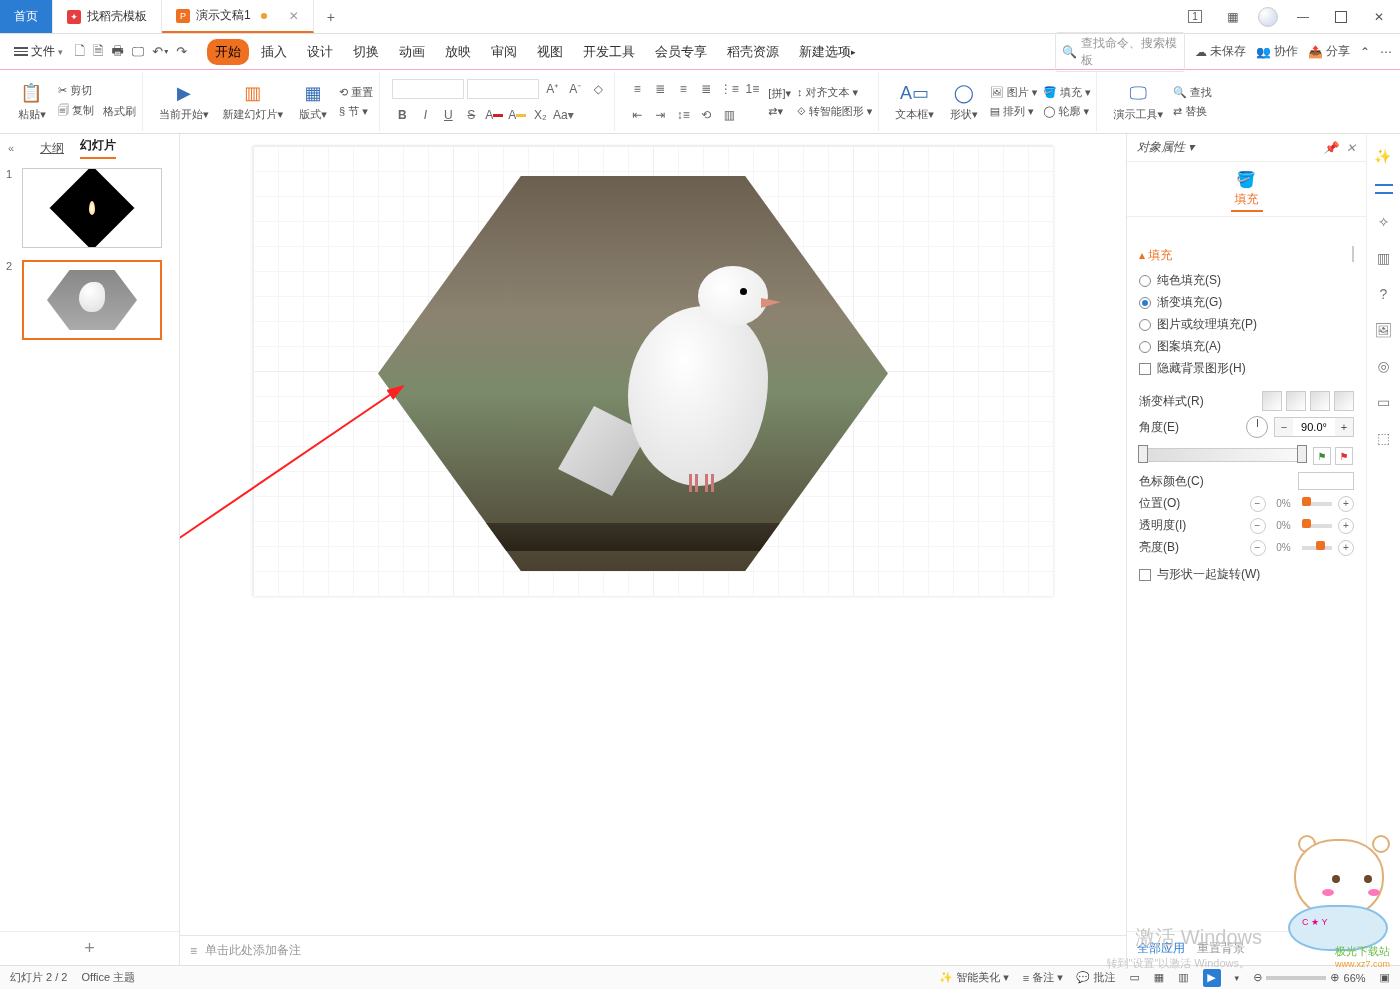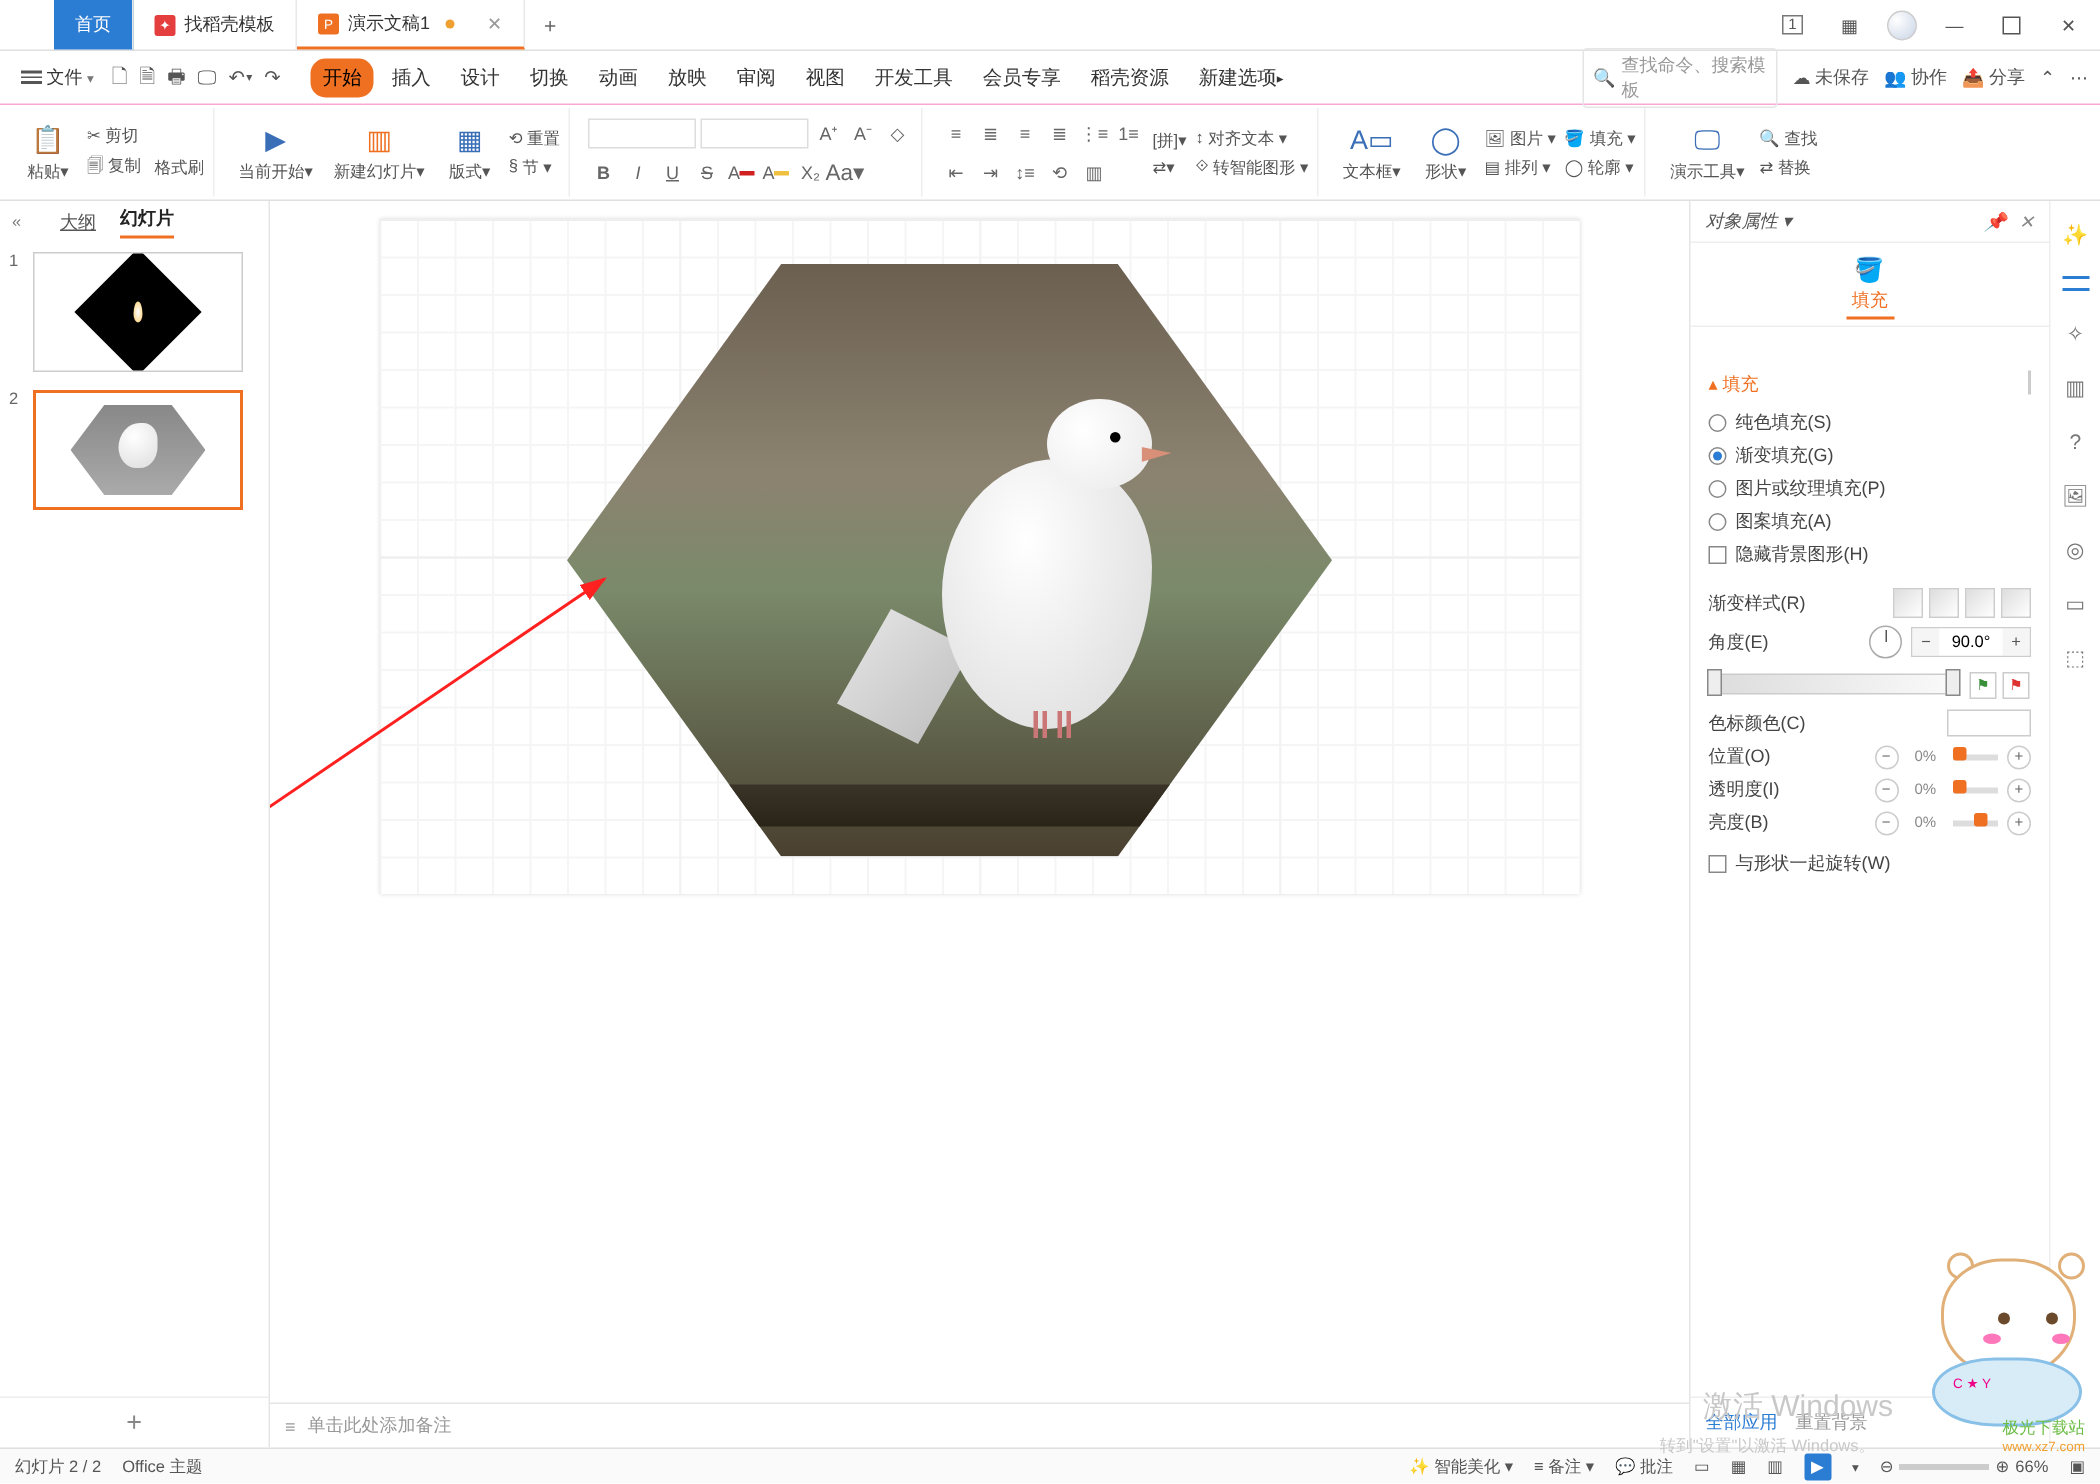--- a/index.html
+++ b/index.html
@@ -1,19 +1,19 @@
 <!DOCTYPE html>
 <html><head>
 <meta charset="utf-8">
 <style>
 * { margin:0; padding:0; box-sizing:border-box; font-family:"Microsoft YaHei",sans-serif; }
 body { width:1400px; height:989px; background:#fff; overflow:hidden; position:relative; font-size:12px; color:#333; }
 
 
-.titlebar { height:34px; background:#fff; display:flex; align-items:stretch; border-bottom:1px solid #e0e0e0;padding-left:36px; }
+.titlebar { height:34px; background:#fff; display:flex; align-items:stretch; border-bottom:1px solid #e0e0e0; }
 .tab { display:flex; align-items:center; padding:0 14px; gap:6px; border-right:1px solid #e8e8e8; font-size:12px; position:relative; }
 .tab.home { background:#2b7cd3; color:#fff; }
 .tab .close { color:#999; font-size:12px; }
 .tab-red-icon { width:14px; height:14px; background:#e53e3e; border-radius:2px; color:#fff; font-size:9px; display:flex; align-items:center; justify-content:center; }
 .tab-orange-icon { width:14px; height:14px; background:#f07022; border-radius:2px; color:#fff; font-size:9px; display:flex; align-items:center; justify-content:center; }
 .tab .dot { width:6px; height:6px; border-radius:50%; background:#f0a030; margin-left:4px; }
 .newtab { width:34px; display:flex; align-items:center; justify-content:center; color:#666; font-size:14px; }
 .titlebar-right { margin-left:auto; display:flex; align-items:center; gap:12px; padding-right:8px; color:#555; }
 .titlebar-right .winbtn { width:26px; height:24px; display:flex; align-items:center; justify-content:center; border:1px solid transparent; }
 .avatar { width:20px; height:20px; border-radius:50%; background:radial-gradient(circle at 30% 30%,#fff,#c8d4e6); border:1px solid #ccc; }
@@ -38,21 +38,21 @@
 .ribbon { height:64px; display:flex; align-items:stretch; border-bottom:1px solid #e0e0e0; padding:2px 6px; gap:6px; overflow:hidden;}
 .rgroup { display:flex; align-items:center; gap:6px; padding:0 6px; border-right:1px solid #eee; font-size:12px; color:#555; }
 .rgroup:last-child{border-right:none;}
 .bigbtn { display:flex; flex-direction:column; align-items:center; gap:2px; padding:2px 4px; font-size:11px; min-width:40px;}
 .bigbtn .ic { font-size:18px; color:#3a6fb7; height:24px; display:flex; align-items:center;}
 .smallcol { display:flex; flex-direction:column; gap:4px; font-size:11px; }
 .smallrow { display:flex; align-items:center; gap:3px; }
 .formatting input[type=text]{ width:72px; height:20px; border:1px solid #ddd; padding:0 4px; font-size:11px; color:#888;}
 .formatting .sz{width:44px;}
 .fmtbtn { width:20px; height:20px; display:flex; align-items:center; justify-content:center; color:#666; font-size:12px; border:1px solid transparent;}
-.fmtbtn.small{font-size:15px;}
+.fmtbtn.small{font-size:12px;}
 .clrbar { width:16px; height:3px; background:#d02020; display:block; margin-top:1px;}
 .clrbar.y{background:#f0c040;}
 
 
 .workspace { display:flex; height:calc(989px - 34px - 36px - 64px - 24px); }
 .thumbs { width:180px; border-right:1px solid #e5e5e5; display:flex; flex-direction:column; }
 .thumbs-hdr { height:28px; display:flex; align-items:center; gap:16px; padding:0 10px; font-size:12px; color:#555; position:relative;}
 .thumbs-hdr .chev { position:absolute; left:8px; font-size:11px; color:#777; }
 .thumbs-hdr .t2 { font-weight:bold; color:#222; border-bottom:2px solid #f07022; padding-bottom:3px;}
 .slidelist { flex:1; overflow:auto; padding:6px; }

